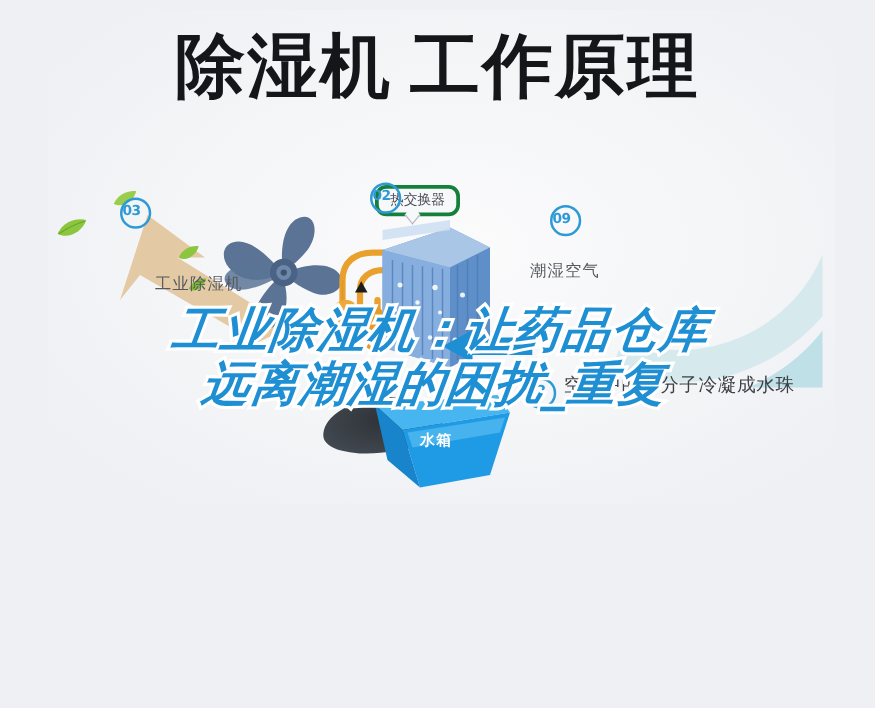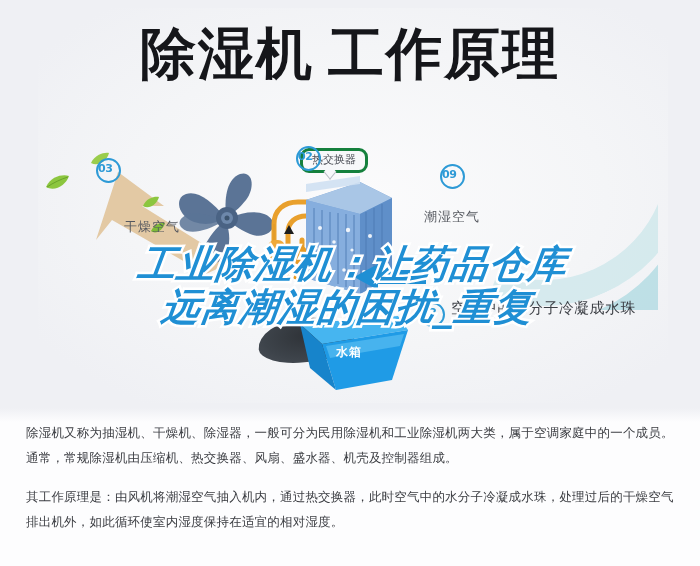--- a/index.html
+++ b/index.html
@@ -281,32 +281,27 @@
         <polygon points="4,8 26,28 40,74 14,52" fill="#1784cb"></polygon>
         <polygon points="30,30 108,18 104,30 34,42" fill="#68c6f4" opacity=".55"></polygon>
       </svg>
     </div>
     <div class="tank-label">水箱</div>
 
     <div class="badge b03a">03</div>
     <div class="badge b02">02</div>
     <div class="badge b01">09</div>
 
-    <div class="dlabel dry">干燥空气</div>
+    <div class="dlabel dry">工业除湿机</div>
     <div class="dlabel wet">潮湿空气</div>
 
     <div class="cap c02">
       <span class="badge">02</span><span>空气中的水分子冷凝成水珠</span>
     </div>
 
     <div class="watermark">
       <span>工业除湿机：让药品仓库</span>
       <span>远离潮湿的困扰_重复</span>
     </div>
   </div>
 
-  <div class="copy">
-    <div class="fade-top"></div>
-    <p class="p1">除湿机又称为抽湿机、干燥机、除湿器，一般可分为民用除湿机和工业除湿机两大类，属于空调家庭中的一个成员。通常，常规除湿机由压缩机、热交换器、风扇、盛水器、机壳及控制器组成。</p>
-    <p class="p2">其工作原理是：由风机将潮湿空气抽入机内，通过热交换器，此时空气中的水分子冷凝成水珠，处理过后的干燥空气排出机外，如此循环使室内湿度保持在适宜的相对湿度。</p>
-  </div>
 
 </div>
 
 </body></html>

